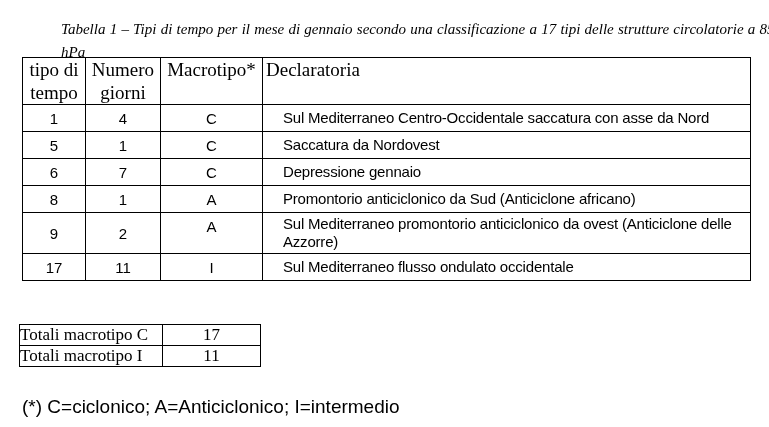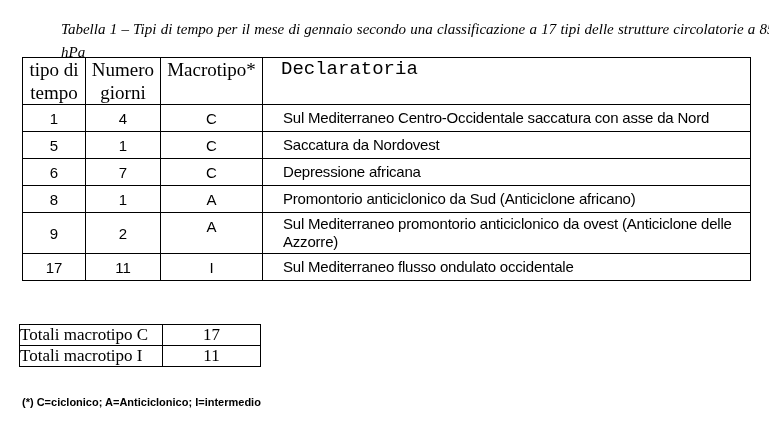--- a/index.html
+++ b/index.html
@@ -47,22 +47,21 @@
     font-weight: normal;
     font-size: 19px;
     line-height: 23px;
     vertical-align: top;
     text-align: center;
     height: 46px;
     padding: 0;
   }
   table.main thead th.h-decl {
     text-align: left;
-    padding-left: 18px;
-    font-family: Liberation Mono, monospace;
+    padding-left: 3px;
   }
   table.main tbody tr {
     height: 27px;
   }
   table.main tbody td {
     font-size: 15px;
   }
   td.c-num {
     text-align: center;
     vertical-align: middle;
@@ -97,22 +96,21 @@
     text-align: left;
     padding-left: 4px;
   }
   td.t-value {
     text-align: center;
   }
   .footnote {
     position: absolute;
     left: 22px;
     top: 396px;
-    font-size: 11px;
-    font-weight: bold;
+    font-size: 19px;
   }
 </style>
 </head>
 <body>
 
 <div class="caption">Tabella 1 – Tipi di tempo per il mese di gennaio secondo una classificazione a 17 tipi delle strutture circolatorie a 850 hPa</div>
 
 <table class="main">
   <colgroup>
     <col style="width:63px">
@@ -140,21 +138,21 @@
     <td class="c-num">5</td>
     <td class="c-num">1</td>
     <td class="c-macro">C</td>
     <td class="c-decl">Saccatura da Nordovest</td>
   </tr>
 
   <tr>
     <td class="c-num">6</td>
     <td class="c-num">7</td>
     <td class="c-macro">C</td>
-    <td class="c-decl">Depressione africana</td>
+    <td class="c-decl">Depressione gennaio</td>
   </tr>
 
   <tr>
     <td class="c-num">8</td>
     <td class="c-num">1</td>
     <td class="c-macro">A</td>
     <td class="c-decl">Promontorio anticiclonico da Sud (Anticiclone africano)</td>
   </tr>
 
   <tr>

